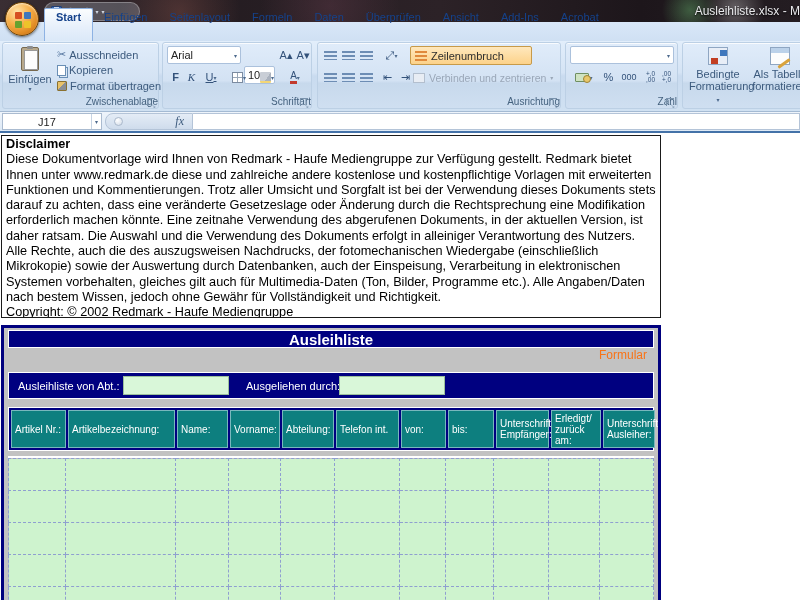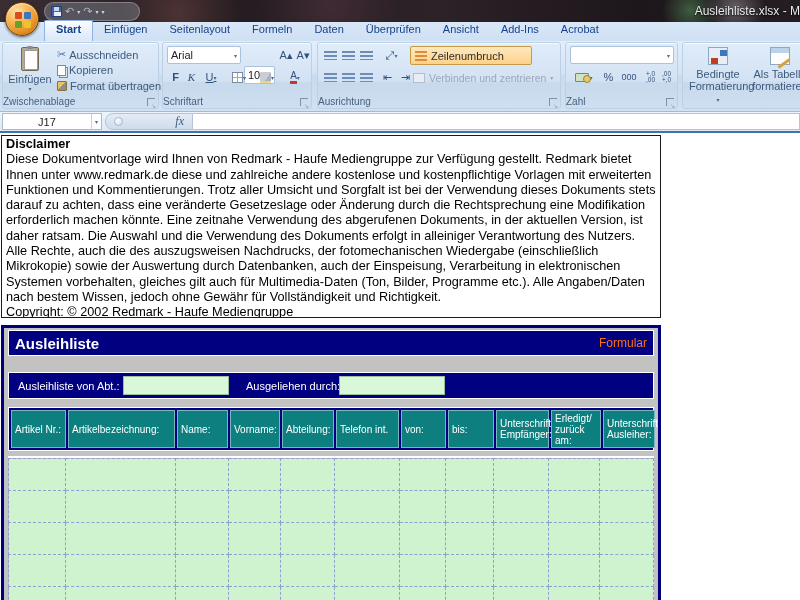--- a/index.html
+++ b/index.html
@@ -26,30 +26,30 @@
     background:rgba(190,200,215,.28); border:1px solid rgba(255,255,255,.28); display:flex; align-items:center; padding:0 6px; gap:3px; }
   .qat .floppy { width:11px; height:11px; background:#3a66b0; border:1px solid #223f73; border-radius:1px; position:relative; }
   .qat .floppy::before { content:""; position:absolute; top:0; left:2px; width:5px; height:4px; background:#c8d6ee; }
   .qat .floppy::after { content:""; position:absolute; bottom:0; left:2px; width:7px; height:4px; background:#e8eef8; }
   .qat .arr { color:#aeb6c4; font-size:11px; line-height:11px; }
   .qat .drop { color:#cfd6e2; font-size:6px; }
 
   
   .tabrow { position:absolute; top:22px; left:0; width:800px; height:19px;
     background:linear-gradient(#d9e7f8,#cfe0f3); display:flex; align-items:flex-end; padding-left:44px; }
-  .tab { font-size:11px; color:#15428b; padding:2px 11px 6px 11px; white-space:nowrap; }
+  .tab { font-size:11px; color:#15428b; padding:2px 11px 18px 11px; white-space:nowrap; }
   .tab.active { background:linear-gradient(#fbfdfe,#e6effb 60%,#dbe9f8); border:1px solid #8db2e3; border-bottom:none;
     border-radius:2px 2px 0 0; font-weight:bold; }
 
   
   .ribbon { position:absolute; top:41px; left:0; width:800px; height:71px;
     background:linear-gradient(#e2eefb,#d5e4f5 45%,#c9dbef 50%,#d0e1f2); border-bottom:1px solid #a4bad3; }
   .group { position:absolute; top:1px; height:67px; border:1px solid #bcd0e5; border-radius:3px;
     background:linear-gradient(#e0ecfa,#d3e2f3 58%,#c7d9ec 62%,#cfdff1); box-shadow:inset 0 1px 0 rgba(255,255,255,.8); }
-  .group-label { position:absolute; bottom:1px; left:0; right:0; text-align:left; font-size:10px; color:#45627f; }
+  .group-label { position:absolute; bottom:1px; left:0; right:0; text-align:right; font-size:10px; color:#45627f; }
   .launcher { position:absolute; bottom:2px; right:3px; width:8px; height:8px; border-left:1px solid #7a93ad; border-top:1px solid #7a93ad; }
   .launcher::after { content:"↘"; position:absolute; right:-1px; bottom:-3px; font-size:6px; color:#7a93ad; }
   .rbtn { position:absolute; display:flex; align-items:center; gap:3px; font-size:11px; color:#3c5a7d; white-space:nowrap; }
   .combo { position:absolute; height:18px; background:#fff; border:1px solid #abc1dc; border-radius:2px;
     font-size:11px; color:#222; display:flex; align-items:center; padding:0 3px; }
   .combo .dd { margin-left:auto; font-size:6px; color:#4d6a8d; }
   .dd { font-size:6px; color:#4d6a8d; }
   .sqbtn { position:absolute; height:18px; border:1px solid transparent; border-radius:2px; display:flex;
     align-items:center; justify-content:center; font-size:11px; color:#33527a; }
   .paste-btn { position:absolute; top:3px; left:5px; width:44px; height:60px; text-align:center; font-size:11px; color:#3c5a7d; }
@@ -91,21 +91,21 @@
   .ffield { flex:1; height:17px; background:#fff; border:1px solid #b4c4d8; border-left:none; }
 
   
   .sheet { position:absolute; top:135px; left:0; width:800px; height:465px; background:#fff; }
   .disclaimer { position:absolute; top:0px; left:1px; width:660px; height:183px; border:1px solid #1a1a1a;
     padding:1px 4px; font-size:12.7px; line-height:15.3px; color:#000; overflow:hidden; }
   .disclaimer .hd { font-weight:bold; }
 
   .form { position:absolute; top:190px; left:1px; width:660px; height:285px; border:3px solid #00007e; background:#c2c2c2; }
   .fsection { position:absolute; left:4px; width:646px; border:1px solid #fff; background:#000080; }
-  .ftitle { top:2px; height:26px; display:flex; align-items:center; padding:0 6px; }
+  .ftitle { top:2px; height:18px; display:flex; align-items:center; padding:0 6px;flex-direction:column; }
   .ftitle .t1 { color:#fff; font-size:15px; font-weight:bold; }
   .ftitle .t2 { margin-left:auto; color:#f97316; font-size:12px; }
   .finputs { top:44px; height:27px; }
   .flabel { position:absolute; color:#fff; font-size:11px; top:7px; }
   .ginput { position:absolute; top:3px; width:106px; height:19px; background:#d9f7d9; border:1px solid #9bbf9b; }
   .fheader { top:79px; height:44px; padding:2px; display:flex; gap:2px; }
   .hcell { background:#0d7f7f; border:1px solid rgba(210,230,240,.55); color:#fff; font-size:10px; line-height:11px;
     display:flex; align-items:center; padding:1px 3px; flex:0 0 auto; }
   .fbody { position:absolute; top:128px; left:4px; width:646px; border-top:2px solid #fff; }
   table.grid { border-collapse:collapse; table-layout:fixed; width:646px; }

